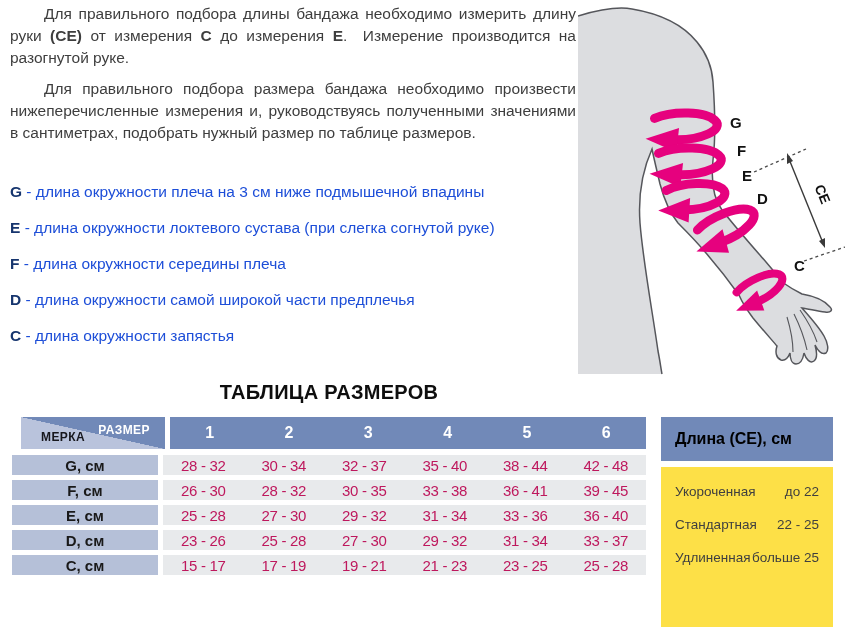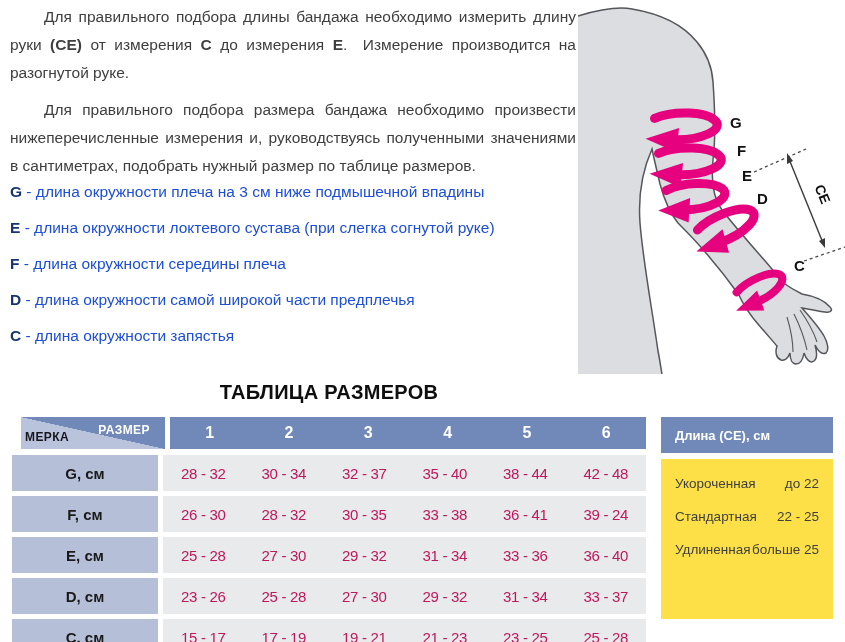--- a/index.html
+++ b/index.html
@@ -1,54 +1,54 @@
 <!DOCTYPE html>
 <html><head>
 <meta charset="utf-8">
 <style>
   html,body{margin:0;padding:0;background:#fff;}
   .page{position:relative;width:845px;height:642px;background:#ffffff;
         font-family:"Liberation Sans",sans-serif;overflow:hidden;}
 
   
   .intro{position:absolute;left:10px;top:3px;width:566px;color:#3e3e3e;
-         font-size:15.5px;line-height:28px;text-align:justify;}
+         font-size:15.5px;line-height:22px;text-align:justify;}
   .intro p{margin:0 0 9px 0;text-indent:34px;}
 
   
   .m-list{position:absolute;left:10px;top:182px;width:566px;}
   .m-item{font-size:15.5px;line-height:19px;margin-bottom:17px;}
   .m-letter{font-weight:700;color:#16356e;}
   .m-text{color:#1d4ed8;}
 
   
   .title{position:absolute;left:12px;top:381px;width:634px;text-align:center;
          font-size:20px;font-weight:700;color:#0e0e0e;letter-spacing:.3px;}
 
   
   .size-table{position:absolute;left:12px;top:417px;width:634px;}
   .size-header{display:flex;height:32px;padding-left:9px;}
   .corner{width:146px;margin-right:5px;position:relative;
           background:linear-gradient(to bottom left,#7189b8 50%,#b9c3dc 50.2%);}
   .corner-top{position:absolute;right:15px;top:6px;color:#fff;font-weight:700;font-size:12px;letter-spacing:.4px;}
-  .corner-bottom{position:absolute;left:4px;bottom:5px;color:#17171d;font-weight:700;font-size:12px;letter-spacing:.4px;}
+  .corner-bottom{position:absolute;left:20px;bottom:5px;color:#17171d;font-weight:700;font-size:12px;letter-spacing:.4px;}
   .num-strip{display:flex;width:483px;background:#7189b8;}
   .num-cell{flex:1;display:flex;align-items:center;justify-content:center;
             color:#fff;font-weight:700;font-size:16px;}
-  .t-row{display:flex;height:36px;margin-top:5px;}
+  .t-row{display:flex;height:20px;margin-top:5px;}
   .t-row:first-child{margin-top:6px;}
   .t-label{width:146px;margin-right:5px;background:#b5c0d8;display:flex;align-items:center;
            justify-content:center;font-weight:700;font-size:15px;color:#191919;}
   .t-strip{display:flex;width:483px;background:#e8eaec;}
   .t-cell{flex:1;display:flex;align-items:center;justify-content:center;
           font-size:15px;color:#be185d;letter-spacing:-.3px;}
 
   
   .length-panel{position:absolute;left:661px;top:417px;width:172px;}
-  .length-header{height:36px;background:#7189b8;color:#ffffff;font-weight:700;font-size:13px;
+  .length-header{height:44px;background:#7189b8;color:#000000;font-weight:700;font-size:16px;
                  display:flex;align-items:center;padding-left:14px;box-sizing:border-box;}
   .length-body{margin-top:6px;height:160px;background:#fde047;padding-top:8px;box-sizing:border-box;}
   .p-row{display:flex;justify-content:space-between;align-items:center;
          height:33px;padding:0 14px;font-size:13.5px;color:#3f3f3f;}
 
   
   .arm-svg{position:absolute;left:578px;top:0;width:267px;height:375px;}
   .band{fill:none;stroke:#e6017e;stroke-width:9;stroke-linecap:round;}
   .band-head{fill:#e6017e;}
   .arm-label{font-weight:700;font-size:15px;fill:#111;}
@@ -163,21 +163,21 @@
           </div>
         </div>
         <div class="t-row">
           <div class="t-label">F, см</div>
           <div class="t-strip">
             <div class="t-cell">26 - 30</div>
             <div class="t-cell">28 - 32</div>
             <div class="t-cell">30 - 35</div>
             <div class="t-cell">33 - 38</div>
             <div class="t-cell">36 - 41</div>
-            <div class="t-cell">39 - 24</div>
+            <div class="t-cell">39 - 45</div>
           </div>
         </div>
         <div class="t-row">
           <div class="t-label">E, см</div>
           <div class="t-strip">
             <div class="t-cell">25 - 28</div>
             <div class="t-cell">27 - 30</div>
             <div class="t-cell">29 - 32</div>
             <div class="t-cell">31 - 34</div>
             <div class="t-cell">33 - 36</div>

